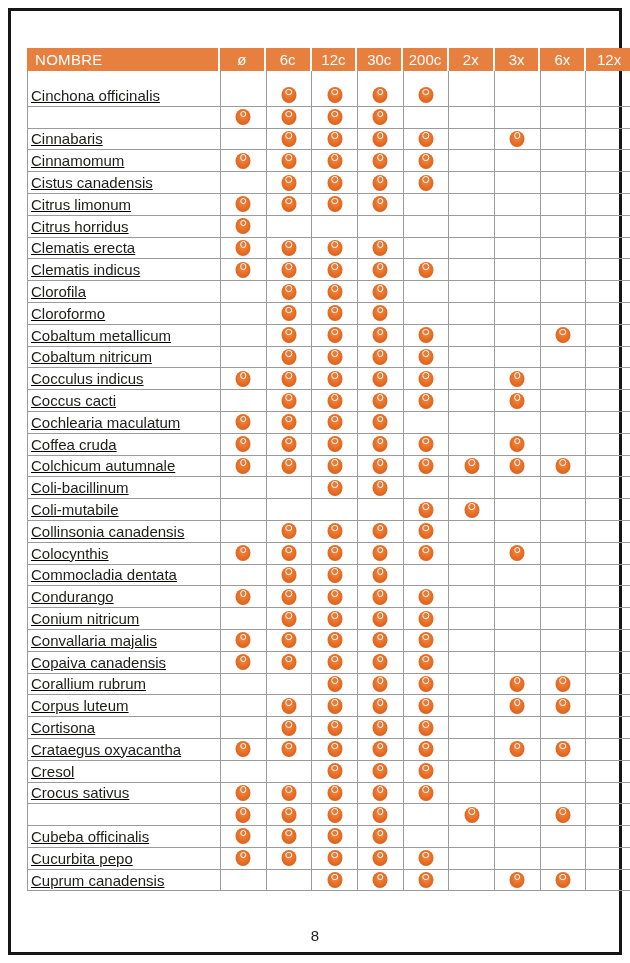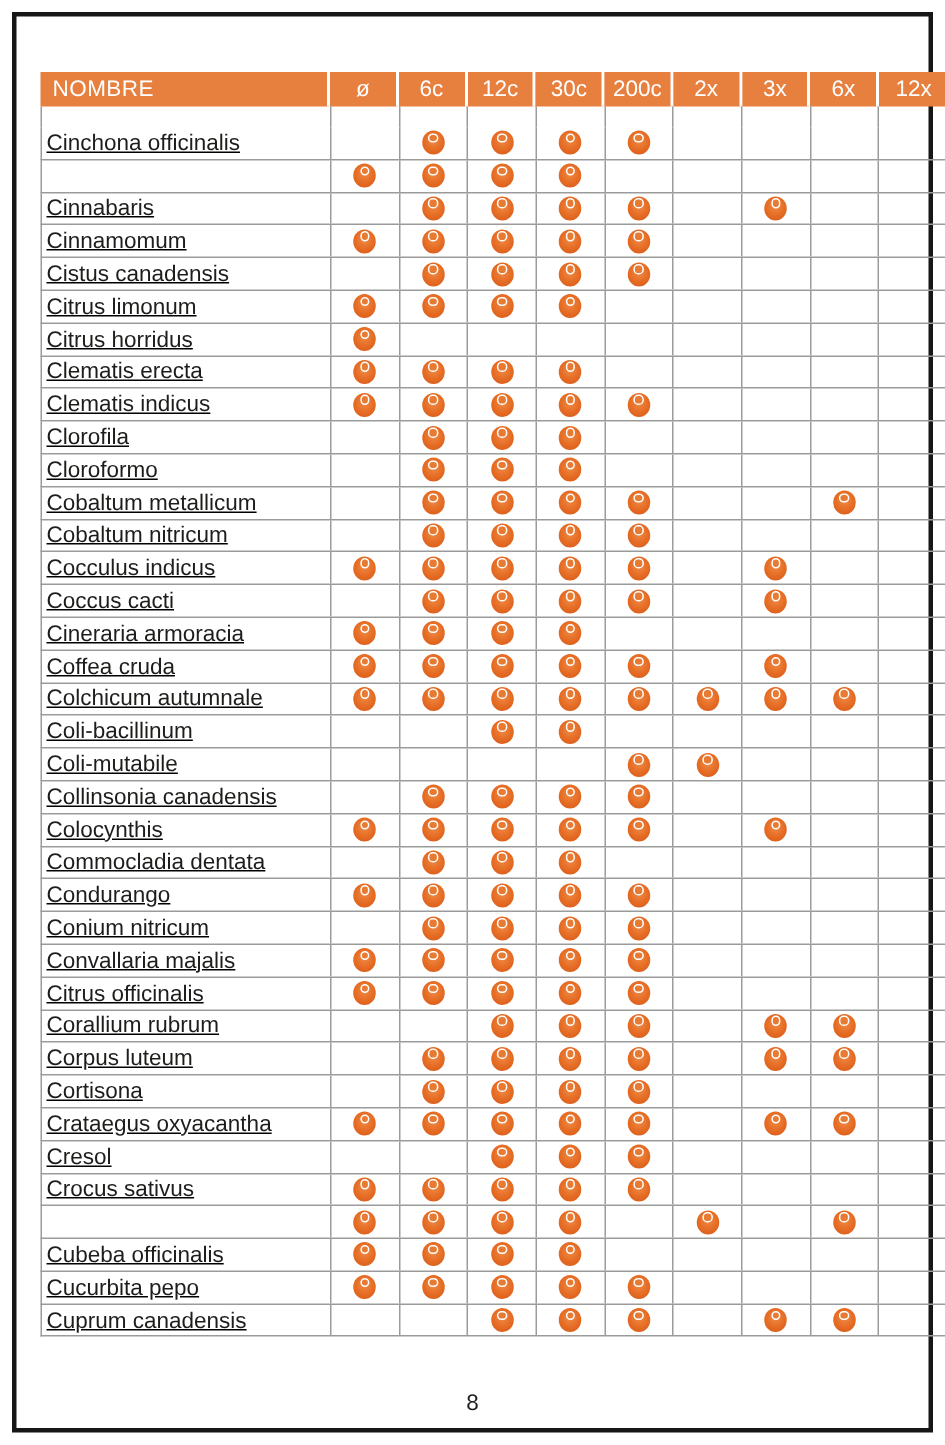--- a/index.html
+++ b/index.html
@@ -414,21 +414,21 @@
           <span class="dot"></span>
         </div>
         <div class="cell"></div>
         <div class="cell">
           <span class="dot"></span>
         </div>
         <div class="cell"></div>
         <div class="cell"></div>
       </div>
       <div class="grid-row data-row">
-        <div class="cell name-cell">Cineraria armoracia</div>
+        <div class="cell name-cell">Cochlearia maculatum</div>
         <div class="cell">
           <span class="dot"></span>
         </div>
         <div class="cell">
           <span class="dot"></span>
         </div>
         <div class="cell">
           <span class="dot"></span>
         </div>
         <div class="cell">
@@ -644,21 +644,21 @@
         </div>
         <div class="cell">
           <span class="dot"></span>
         </div>
         <div class="cell"></div>
         <div class="cell"></div>
         <div class="cell"></div>
         <div class="cell"></div>
       </div>
       <div class="grid-row data-row">
-        <div class="cell name-cell">Citrus officinalis</div>
+        <div class="cell name-cell">Copaiva canadensis</div>
         <div class="cell">
           <span class="dot"></span>
         </div>
         <div class="cell">
           <span class="dot"></span>
         </div>
         <div class="cell">
           <span class="dot"></span>
         </div>
         <div class="cell">

